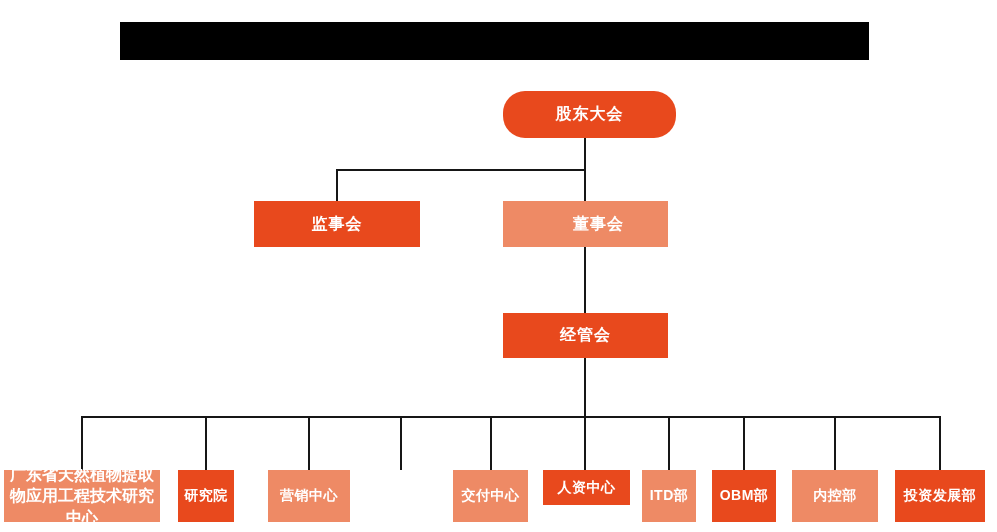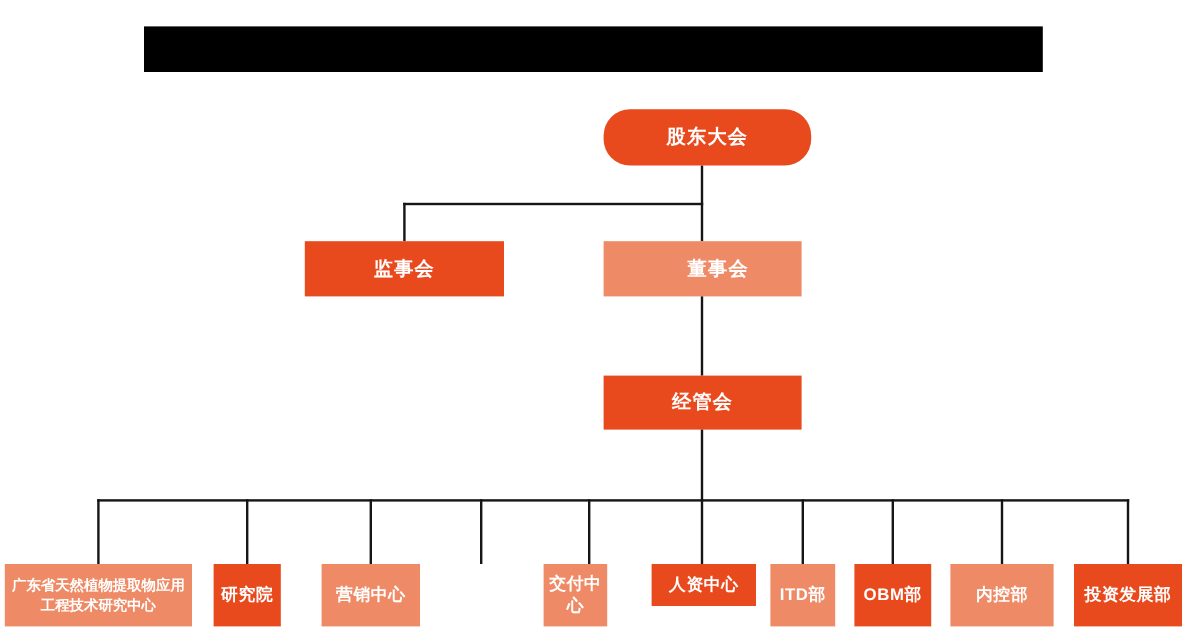--- a/index.html
+++ b/index.html
@@ -25,36 +25,36 @@
     box-sizing: border-box;
     color: var(--node-text, #ffffff);
     font-weight: bold;
     text-align: center;
     letter-spacing: 1px;
   }
   .node.primary   { background: var(--primary, #e8491d); }
   .node.secondary { background: var(--secondary, #ee8a65); }
   .node.lv-top  { font-size: 16px; }
   .node.dept    { font-size: 14px; letter-spacing: 0.5px; }
-  .node.dept.two-line { font-size: 12px; line-height: 1.35; letter-spacing: 0; padding: 0 3px; }
+  .node.dept.two-line { font-size: 16px; line-height: 1.35; letter-spacing: 0; padding: 0 3px; }
   .line {
     position: absolute;
     background: var(--line, #161616);
   }
   
   #node-root   { left: 503px; top:  91px; width: 173px; height: 47px; border-radius: 22px; }
   #node-jsh    { left: 254px; top: 201px; width: 166px; height: 46px; }
   #node-dsh    { left: 503px; top: 201px; width: 165px; height: 46px; padding-left: 26px; }
   #node-jgh    { left: 503px; top: 313px; width: 165px; height: 45px; }
   
   #dept-0 { left:   4px; top: 470px; width: 156px; height: 52px; }
   #dept-1 { left: 178px; top: 470px; width:  56px; height: 52px; }
   #dept-2 { left: 268px; top: 470px; width:  82px; height: 52px; }
   #dept-3 { left: 363px; top: 470px; width:  75px; height: 52px; }
-  #dept-4 { left: 453px; top: 470px; width:  53px; height: 52px; }
+  #dept-4 { left: 453px; top: 470px; width:  75px; height: 52px; }
   #dept-5 { left: 543px; top: 470px; width:  87px; height: 35px; }
   #dept-6 { left: 642px; top: 470px; width:  54px; height: 52px; }
   #dept-7 { left: 712px; top: 470px; width:  64px; height: 52px; }
   #dept-8 { left: 792px; top: 470px; width:  86px; height: 52px; }
   #dept-9 { left: 895px; top: 470px; width:  90px; height: 52px; }
 </style>
 </head>
 <body style="background: rgb(255, 255, 255);">
 
 <div class="canvas">

